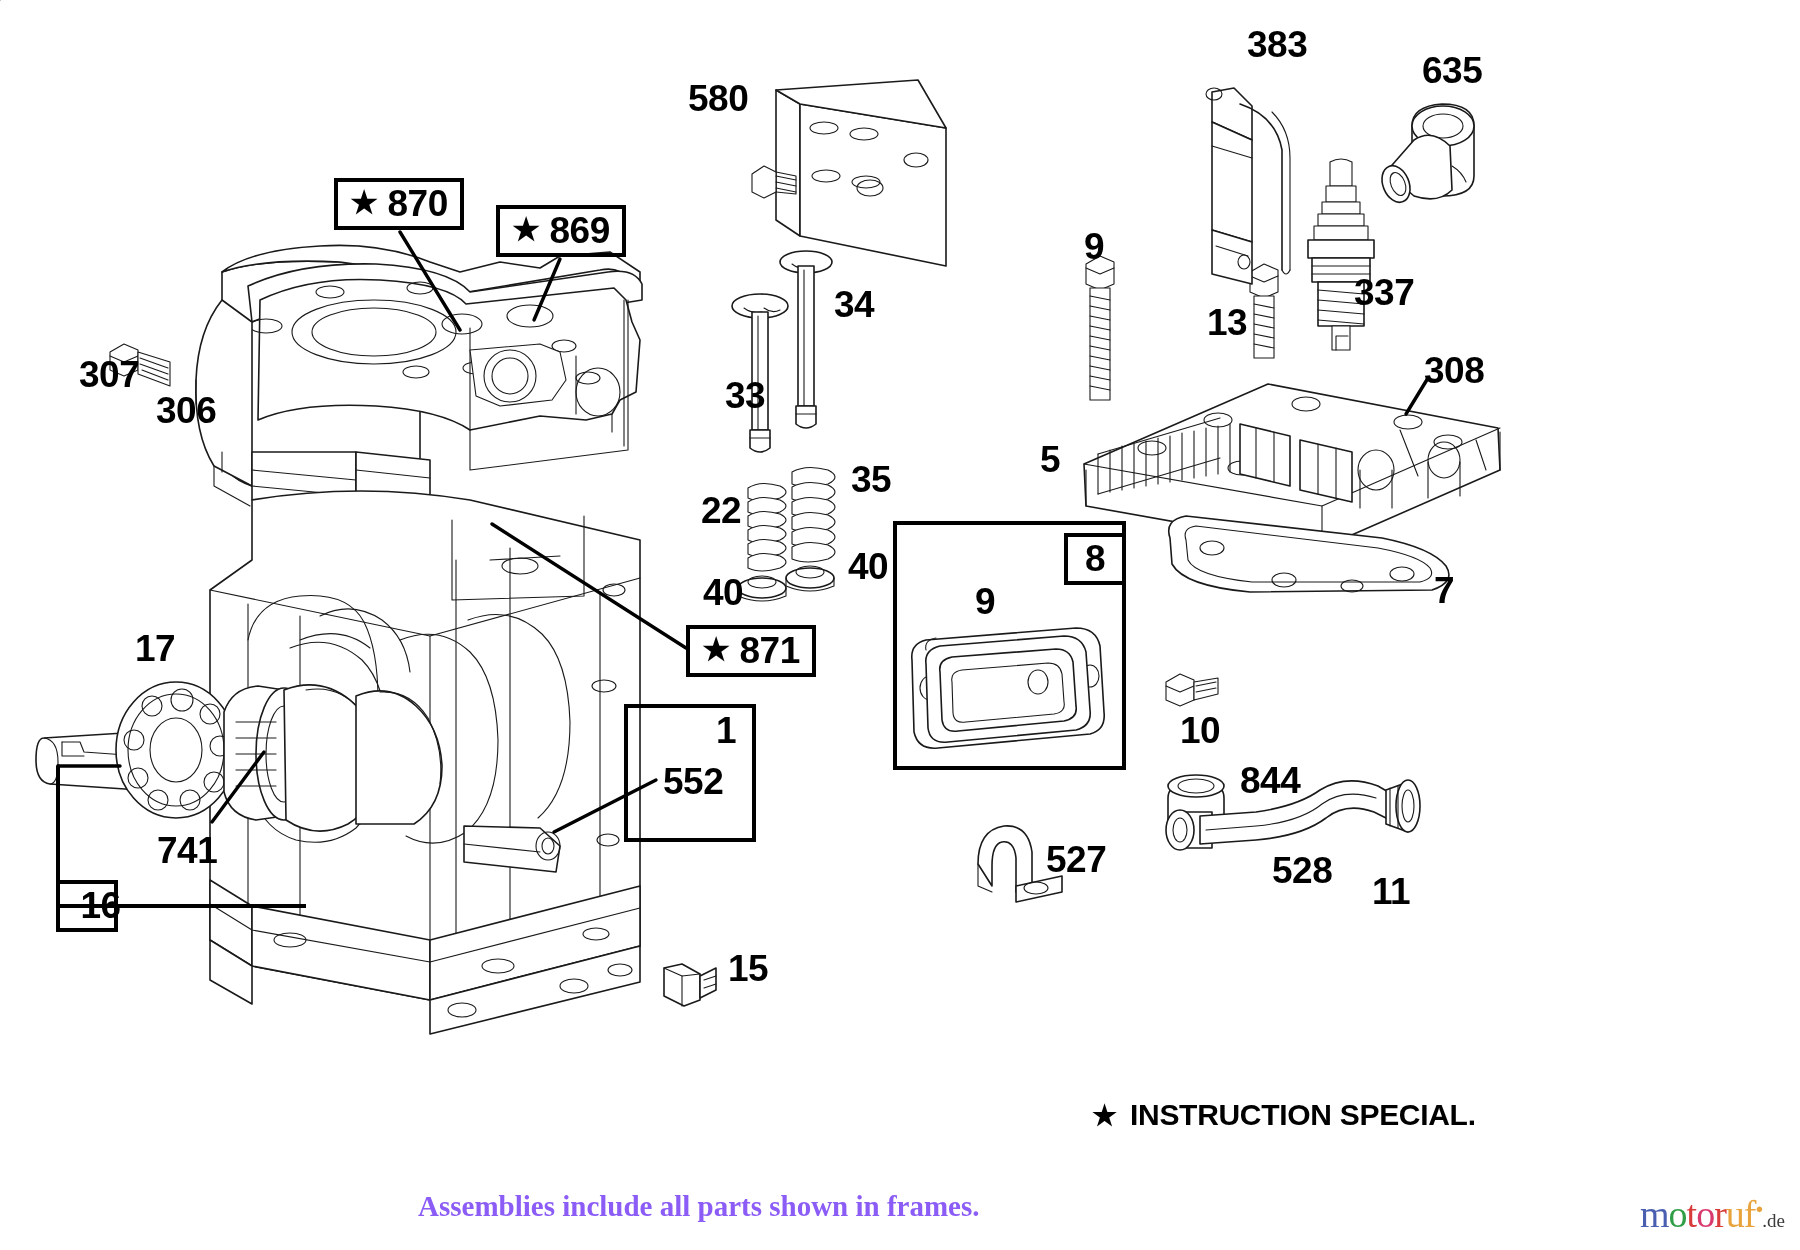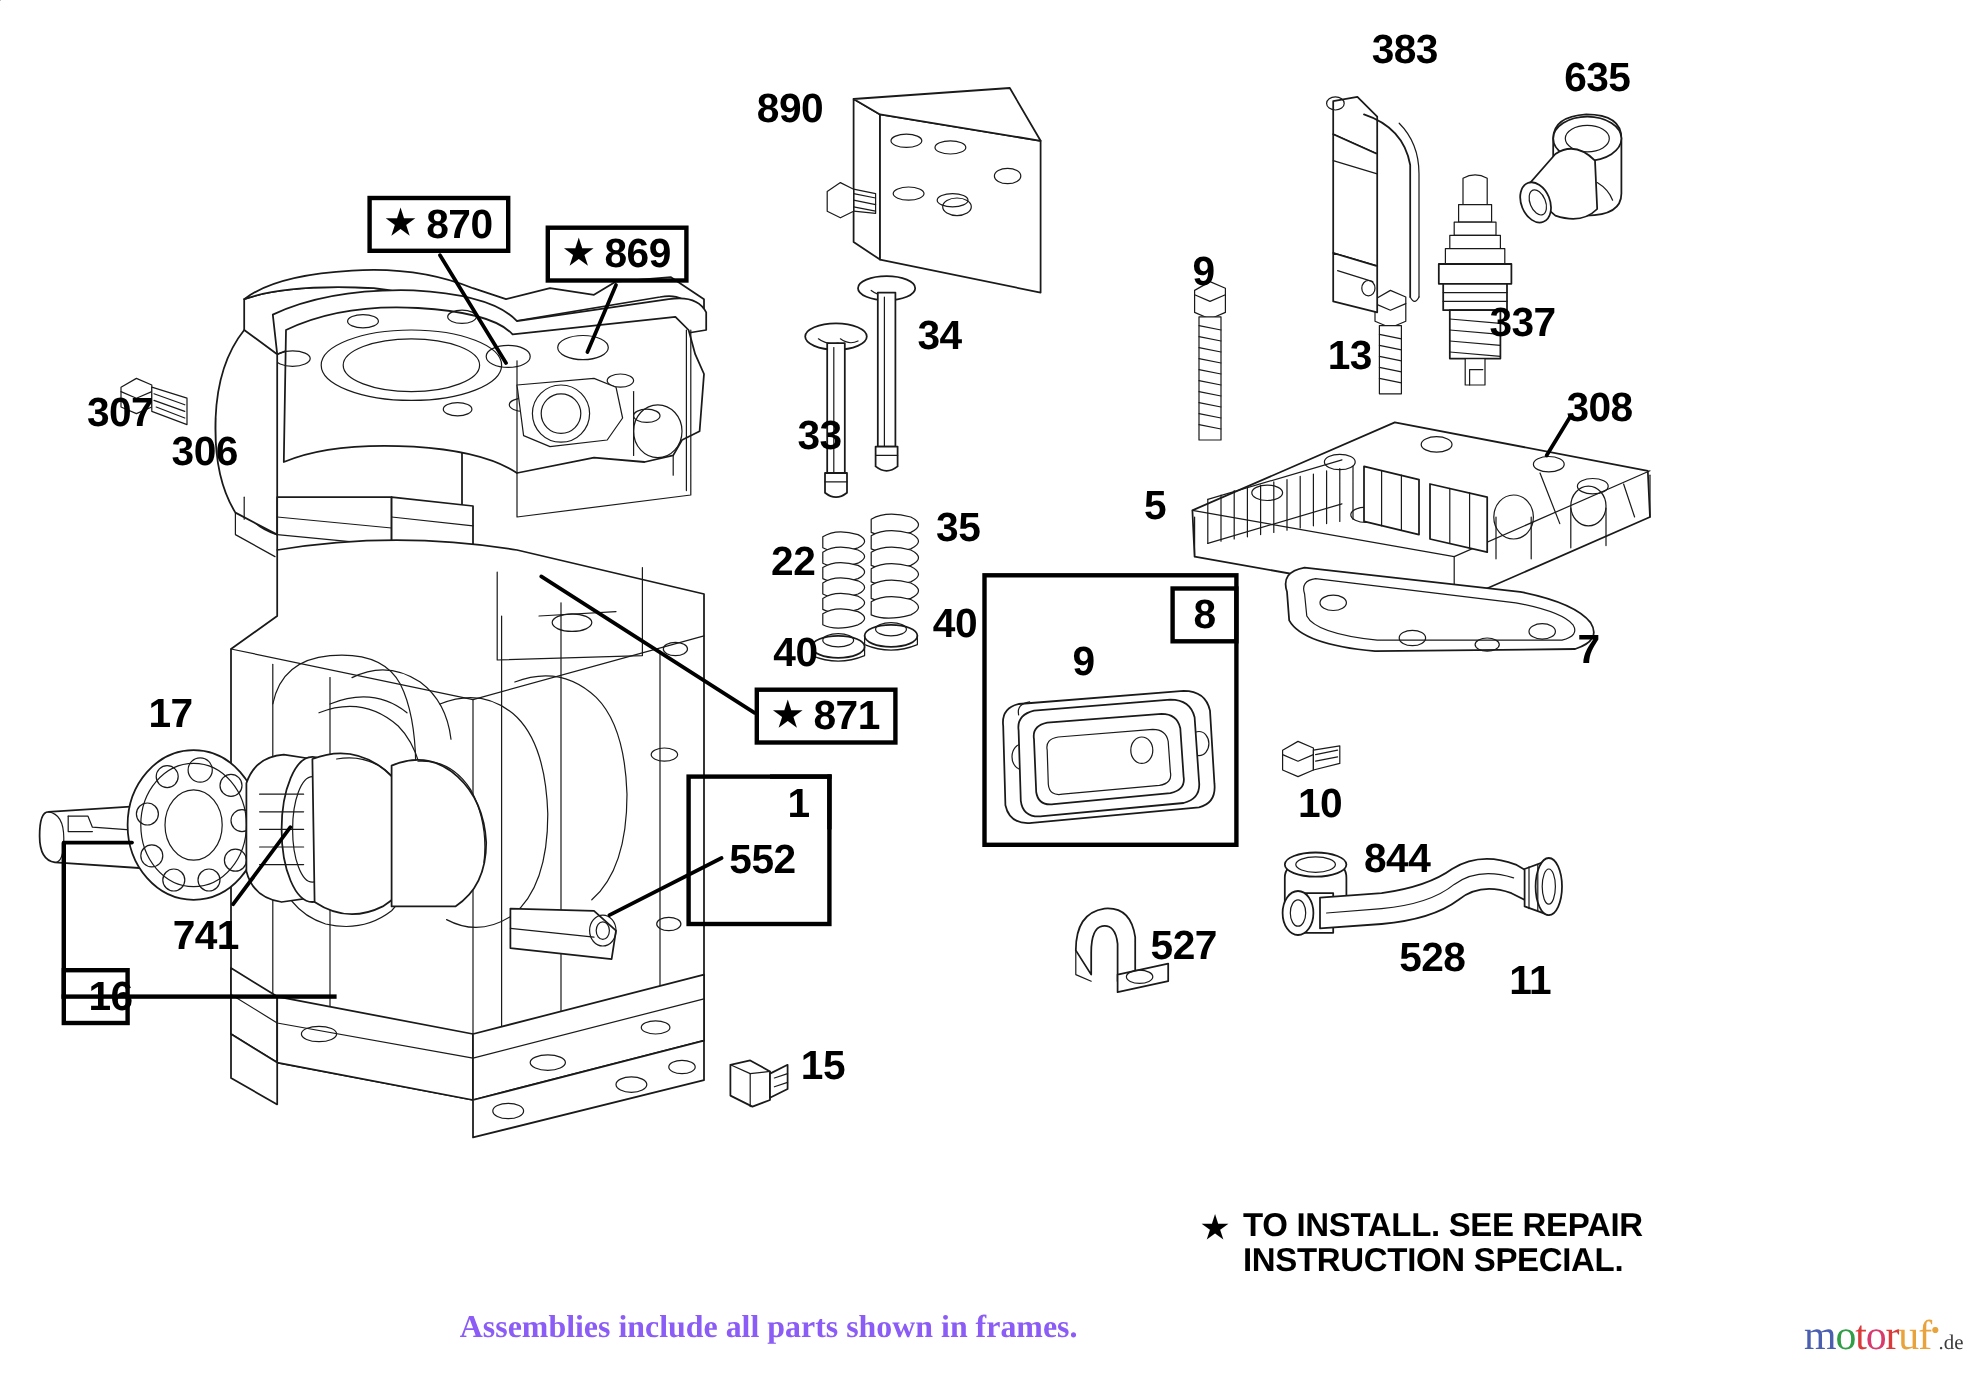--- a/index.html
+++ b/index.html
@@ -534,21 +534,21 @@
   <div class="framebox" style="left:1064px; top:533px; width:62px; height:52px;">
     <span>8</span>
   </div>
   <div class="framebox" style="left:700px; top:704px; width:56px; height:50px; border-left:none; border-bottom:none;">
     <span>1</span>
   </div>
   <div class="framebox" style="left:56px; top:880px; width:62px; height:52px;padding-left:27px;">
     <span>16</span>
   </div>
 
-  <div class="callout num" style="left:688px; top:80px;">890</div>
+  <div class="callout num" style="left:688px; top:80px;">580</div>
   <div class="callout num" style="left:1247px; top:26px;">383</div>
   <div class="callout num" style="left:1422px; top:52px;">635</div>
   <div class="callout num" style="left:1354px; top:274px;">337</div>
   <div class="callout num" style="left:1084px; top:228px;">9</div>
   <div class="callout num" style="left:1207px; top:304px;">13</div>
   <div class="callout num" style="left:1424px; top:352px;">308</div>
   <div class="callout num" style="left:1040px; top:441px;">5</div>
   <div class="callout num" style="left:1434px; top:572px;">7</div>
   <div class="callout num" style="left:834px; top:286px;">34</div>
   <div class="callout num" style="left:705px; top:377px;margin-left:20px;">33</div>
@@ -564,21 +564,20 @@
   <div class="callout num" style="left:1046px; top:841px;">527</div>
   <div class="callout num" style="left:79px; top:356px;">307</div>
   <div class="callout num" style="left:156px; top:392px;">306</div>
   <div class="callout num" style="left:135px; top:630px;">17</div>
   <div class="callout num" style="left:157px; top:832px;">741</div>
   <div class="callout num" style="left:663px; top:763px;">552</div>
   <div class="callout num" style="left:728px; top:950px;">15</div>
 
   <div class="note-special" style="left:1130px; top:1100px;">
     <span class="starmark">★</span>
-    <div>TO INSTALL.  SEE REPAIR</div>
     <div>INSTRUCTION SPECIAL.</div>
   </div>
 
   <div class="note-assy" style="left:418px; top:1190px;">Assemblies include all parts shown in frames.</div>
 
   <div class="logo" style="left:1640px; top:1192px;">
     <span id="logo-letters"><span style="color: rgb(74, 95, 176);">m</span><span style="color: rgb(47, 158, 70);">o</span><span style="color: rgb(217, 58, 58);">t</span><span style="color: rgb(217, 58, 110);">o</span><span style="color: rgb(217, 58, 58);">r</span><span style="color: rgb(232, 163, 61);">u</span><span style="color: rgb(232, 163, 61);">f</span></span><span class="dot">●</span><span class="suffix">.de</span>
   </div>
 
 </div>

